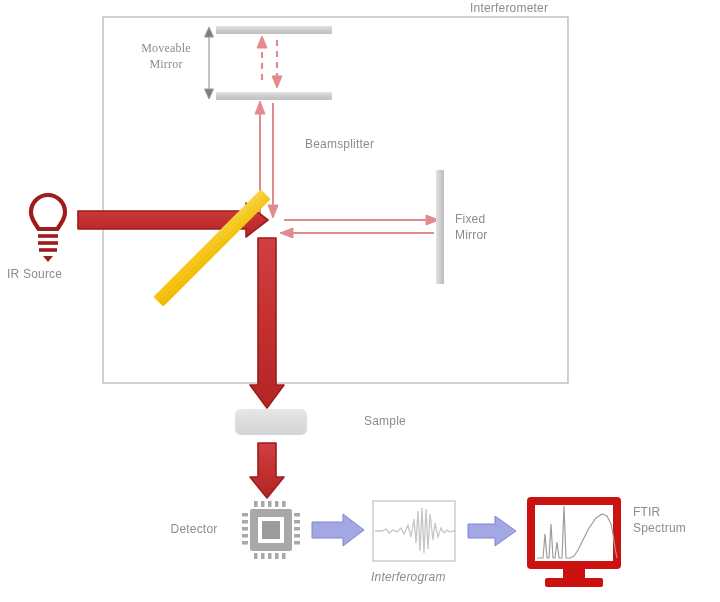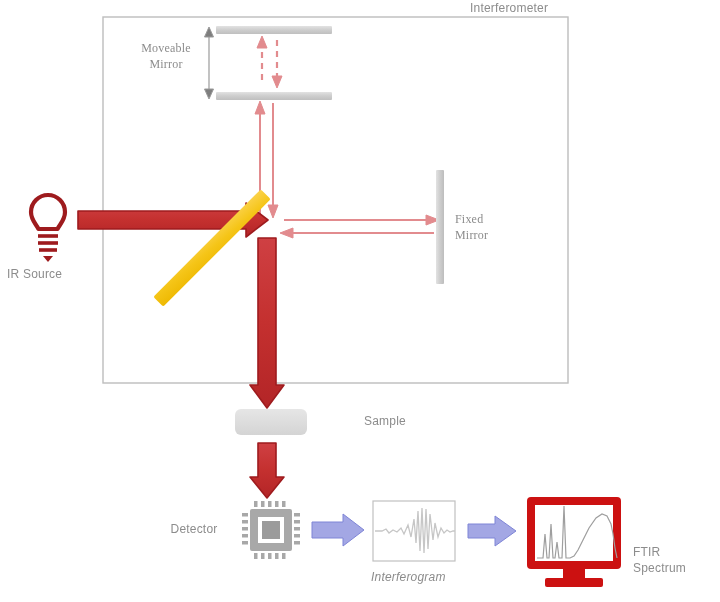--- a/index.html
+++ b/index.html
@@ -176,29 +176,30 @@
       </g>
     </g>
 
   </svg>
 
   <div class="lbl" style="left:470px;top:0px;width:120px;">Interferometer</div>
 
   <div class="lbl center" style="left:130px;top:40px;width:72px;font-family:Liberation Serif, serif;">Moveable
 Mirror</div>
 
-
-  <div class="lbl" style="left:455px;top:211px;width:70px;font-family:Liberation Serif, serif;">Fixed
+  <div class="lbl" style="left:305px;top:136px;width:110px;">Beamsplitter</div>
+
+  <div class="lbl" style="left:455px;top:211px;width:70px;">Fixed
 Mirror</div>
 
   <div class="lbl" style="left:7px;top:266px;width:90px;">IR Source</div>
 
   <div class="lbl" style="left:320px;top:413px;width:80px;margin-left:44px;">Sample</div>
 
   <div class="lbl right" style="left:160px;top:521px;width:68px;">Detector</div>
 
   <div class="lbl" style="left:371px;top:569px;width:110px;font-style:italic;">Interferogram</div>
 
 
-  <div class="lbl" style="left:633px;top:544px;width:80px;">FTIR
+  <div class="lbl" style="left:633px;top:504px;width:80px;">FTIR
 Spectrum</div>
 
 </div>
 
 </body></html>

